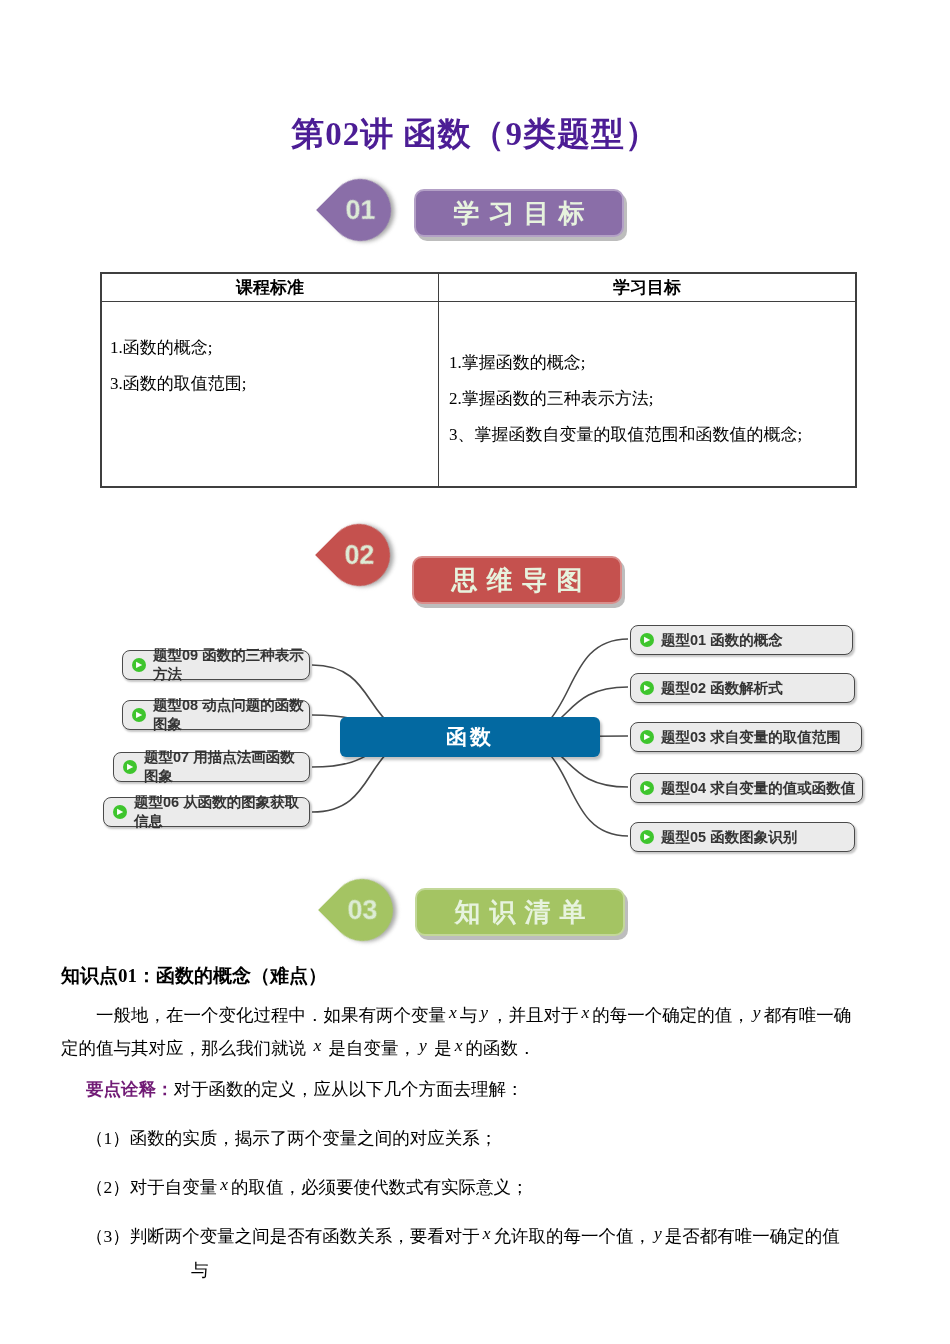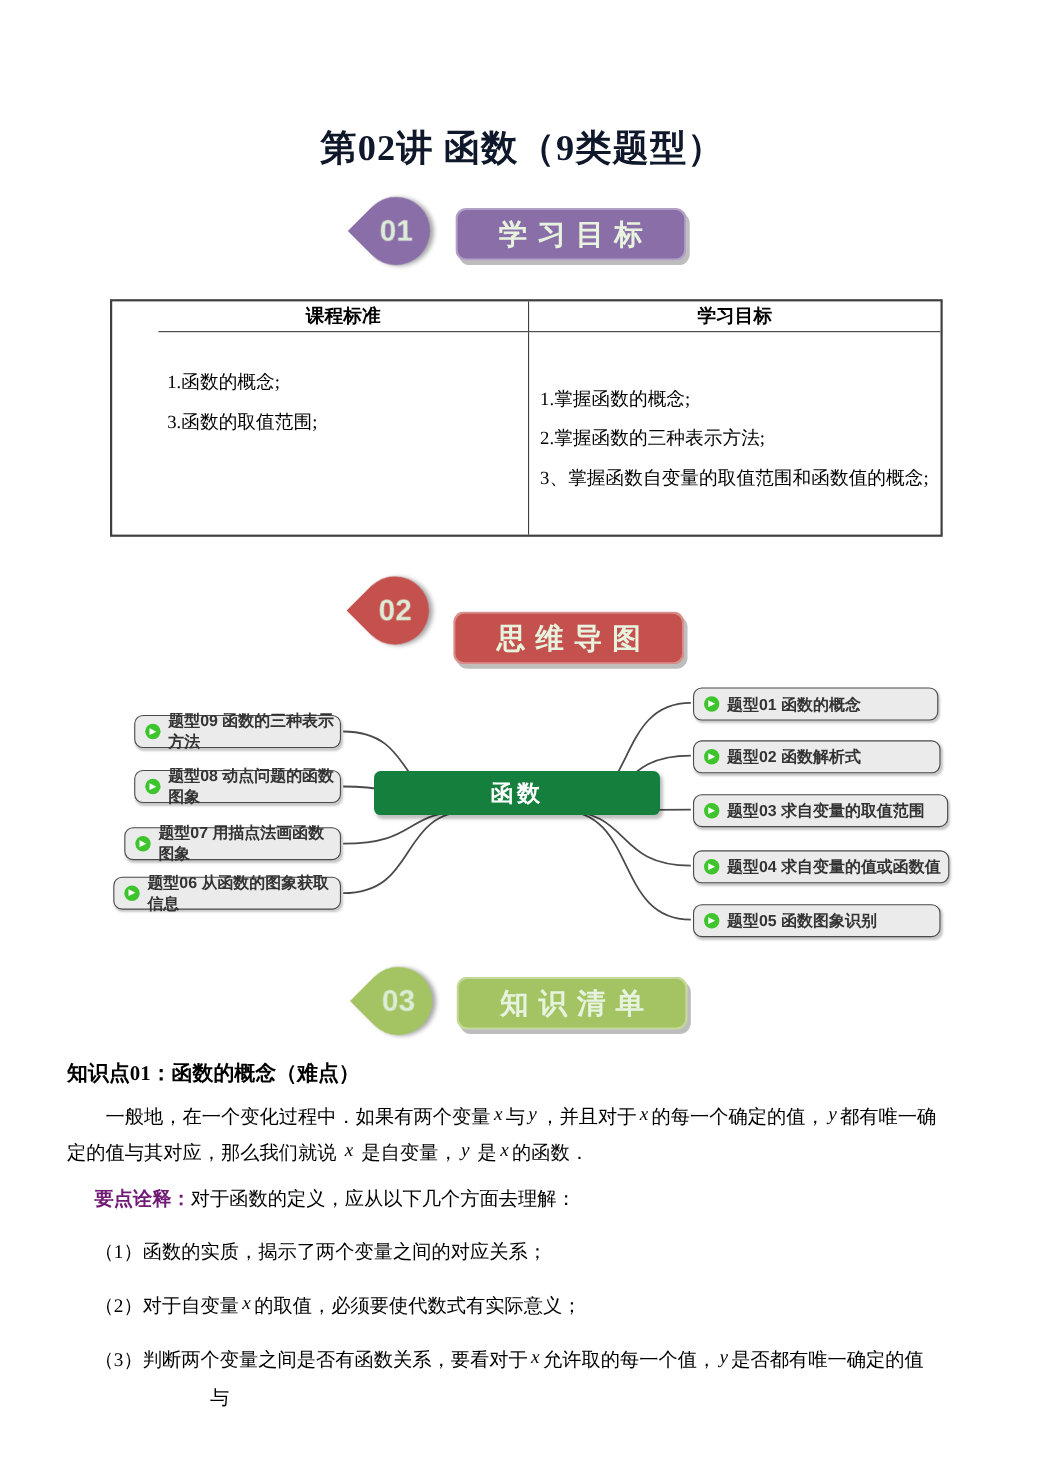--- a/index.html
+++ b/index.html
@@ -1,40 +1,40 @@
 <!DOCTYPE html>
 <html><head>
 <meta charset="utf-8">
 <style>
   html,body{margin:0;padding:0;background:#fff;}
   #page{position:relative;width:950px;height:1344px;background:#ffffff;overflow:hidden;
         font-family:"Liberation Serif","DejaVu Serif",serif;}
 
   
   .doc-title{position:absolute;top:112px;left:0;width:100%;text-align:center;
-             font-size:33px;font-weight:bold;color:#0f172a;letter-spacing:1px;}
+             font-size:33px;font-weight:bold;color:#4c1d95;letter-spacing:1px;}
 
   
   .teardrop{position:absolute;width:62px;height:62px;border-radius:0 50% 50% 50%;
             transform:rotate(-45deg);display:flex;align-items:center;justify-content:center;
             filter:drop-shadow(2px 3px 2px #a8a8a8);}
   .teardrop span{transform:rotate(45deg);font-family:"Liberation Sans",sans-serif;
                  font-weight:bold;font-size:27px;color:#ddecd6;}
   .pill{position:absolute;width:206px;height:44px;border-radius:10px;
         display:flex;align-items:center;justify-content:center;
         font-family:"Liberation Sans",sans-serif;font-weight:bold;font-size:26px;
         color:#e7f3de;letter-spacing:9px;text-indent:9px;
         border:2px solid rgba(255,255,255,.35);box-shadow:3px 4px 0 #bdbdbd;}
   .c-purple{background:#8a6ea8;}
   .c-red{background:#c5514e;}
   .c-green{background:#a4c463;}
 
   
   .obj-table{position:absolute;left:100px;top:272px;width:757px;height:216px;
-             border:2px solid #3f3f3f;box-sizing:border-box;display:flex;flex-direction:column;padding-left:42px;}
+             border:2px solid #3f3f3f;box-sizing:border-box;display:flex;flex-direction:column;}
   .obj-thead{display:flex;border-bottom:1px solid #3f3f3f;height:27px;}
   .obj-tbody{display:flex;flex:1;}
   .obj-th{font-weight:bold;font-size:17px;display:flex;align-items:center;justify-content:center;}
   .obj-th.left,.obj-td.left{width:337px;border-right:1px solid #3f3f3f;box-sizing:border-box;}
   .obj-th.right,.obj-td.right{flex:1;}
   .obj-td{font-size:17px;color:#000;}
   .obj-td.left{padding:35px 8px 0 8px;}
   .obj-td.right{padding:50px 8px 0 10px;}
   .obj-td div{margin-bottom:14px;line-height:22px;}
 
@@ -42,21 +42,21 @@
   #mindmap{position:absolute;left:0;top:615px;width:950px;height:255px;}
   #mindmap svg{position:absolute;left:0;top:0;}
   .mnode{position:absolute;height:30px;background:#ebebeb;border:1.6px solid #4a4a4a;
          border-radius:8px;box-sizing:border-box;display:flex;align-items:center;
          gap:7px;padding-left:9px;
          font-family:"Liberation Sans",sans-serif;font-weight:bold;font-size:14.5px;color:#333;
          box-shadow:1.5px 2px 2px rgba(0,0,0,.22);}
   .gicon{width:14px;height:14px;min-width:14px;border-radius:50%;background:#3ec52d;
          color:#fff;font-size:8px;line-height:14px;text-align:center;
          font-family:"DejaVu Sans",sans-serif;}
-  .mcenter{position:absolute;left:340px;top:86px;width:260px;height:40px;background:#15803d;
+  .mcenter{position:absolute;left:340px;top:102px;width:260px;height:40px;background:#0369a1;
            border-radius:6px;color:#fff;display:flex;align-items:center;justify-content:center;
            font-family:"Liberation Sans",sans-serif;font-weight:bold;font-size:21px;
            letter-spacing:3px;box-shadow:2px 3px 3px rgba(0,0,0,.25);}
 
   
   #knowledge{position:absolute;left:61px;top:963px;width:805px;font-size:17.5px;color:#000;}
   .kb-heading{font-weight:bold;font-size:19px;margin-bottom:10px;}
   .kb-para{text-indent:2em;line-height:33px;margin-bottom:8px;}
   .kb-line{margin-left:25px;line-height:33px;margin-bottom:1px;}
   .kb-item{margin-left:25px;line-height:33px;margin-bottom:1px;margin-top:16px;}

